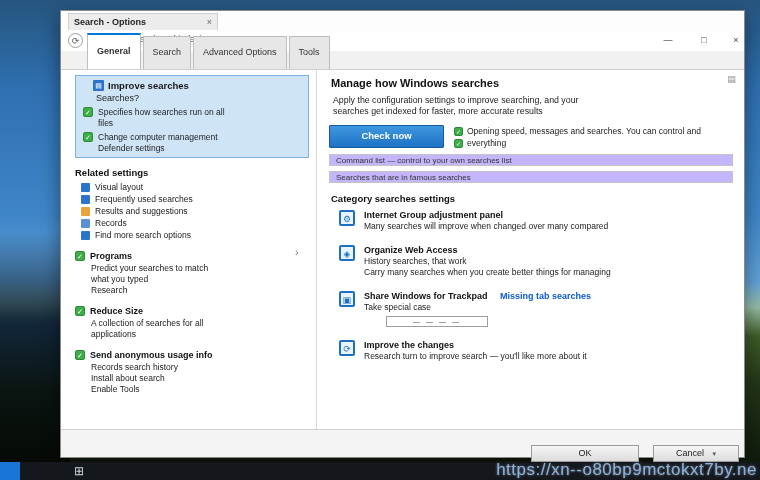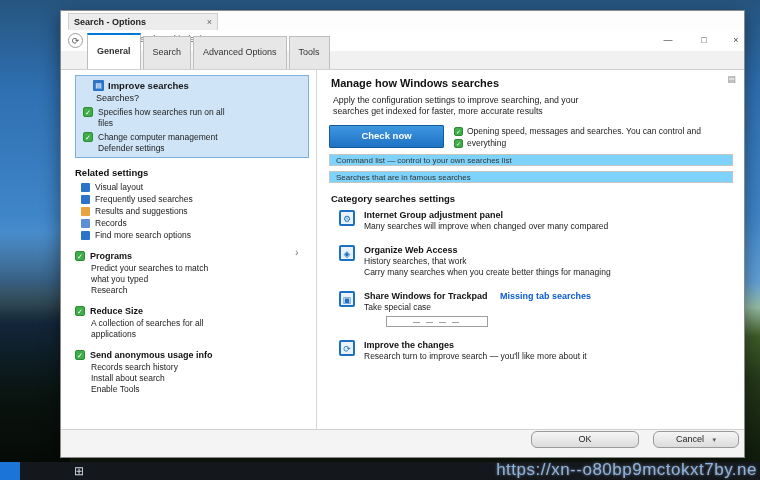--- a/index.html
+++ b/index.html
@@ -69,37 +69,37 @@
   
   .r-heading{font-size:11px;font-weight:bold;color:#111;margin:2px 0 6px 2px;}
   .panel-ic{position:absolute;right:8px;top:4px;font-size:9px;color:#8a8a8a;}
   .r-intro{font-size:8.8px;color:#222;line-height:11px;margin-left:4px;}
   .r-actionrow{display:flex;margin-top:8px;align-items:flex-start;gap:10px;}
   .btn-blue{width:113px;height:21px;background:linear-gradient(180deg,#3f97e0,#1d72c4);border:1px solid #155a9e;
     color:#fff;font-size:9.5px;font-weight:bold;text-align:center;line-height:20px;border-radius:1px;flex:0 0 auto;}
   .beside{font-size:8.5px;color:#222;line-height:12px;}
   .beside .bl{display:flex;gap:4px;align-items:center;}
   .chk.small{width:9px;height:9px;line-height:8px;font-size:6px;}
-  .bar{height:12px;border:1px solid #c4c4c4;background:#7dd3fc;font-size:8px;color:#333;line-height:11px;
+  .bar{height:12px;border:1px solid #c4c4c4;background:#c4b5fd;font-size:8px;color:#333;line-height:11px;
     padding-left:6px;margin-top:5px;box-sizing:border-box;width:404px;}
   .bar:first-of-type{margin-top:10px;}
   .r-section{font-size:9.5px;font-weight:bold;color:#111;margin:10px 0 6px 2px;}
   .r-item{display:flex;gap:9px;margin:0 0 13px 10px;}
   .r-ic{width:16px;height:16px;border:2px solid #1d6fc2;color:#1d6fc2;background:#eaf3fc;border-radius:2px;
     font-size:9px;line-height:15px;text-align:center;flex:0 0 auto;box-sizing:border-box;}
   .r-body{font-size:8.5px;color:#222;line-height:11px;max-width:340px;}
   .r-title{font-size:9px;font-weight:bold;color:#111;}
   .r-link{color:#0b5bd3;margin-left:10px;font-weight:bold;}
   .dashes{display:inline-block;border:1px solid #9e9e9e;background:#fff;width:102px;height:11px;font-size:7px;
     line-height:10px;text-align:center;letter-spacing:2px;color:#444;margin:3px 0 0 22px;box-sizing:border-box;}
 
   
   .footer{position:absolute;left:0;right:0;bottom:0;height:27px;border-top:1px solid #d0d0d0;background:#f4f4f4;}
-  .btn{position:absolute;top:1px;height:17px;background:linear-gradient(180deg,#f6f6f6,#dcdcdc);
-    border:1px solid #9a9a9a;font-size:9px;color:#222;text-align:center;line-height:15px;box-sizing:border-box;border-radius:6px;}
+  .btn{position:absolute;top:15px;height:17px;background:linear-gradient(180deg,#f6f6f6,#dcdcdc);
+    border:1px solid #9a9a9a;font-size:9px;color:#222;text-align:center;line-height:15px;box-sizing:border-box;border-radius:0;}
   .btn.ok{left:470px;width:108px;}
   .btn.cancel{left:592px;width:86px;}
   .btn .arrow{font-size:7px;color:#555;margin-left:6px;}
 
   
   .taskbar{position:absolute;left:0;right:0;bottom:0;height:18px;background:#14171c;z-index:20;}
   .tb-tile{position:absolute;left:0;top:0;width:20px;height:18px;background:#1b74d8;}
   .tb-start{position:absolute;left:74px;top:1px;color:#cfd8e3;font-size:12px;line-height:17px;}
 
   .watermark{position:absolute;right:3px;bottom:0;z-index:30;font-size:17px;color:#9cc3f0;opacity:.9;

